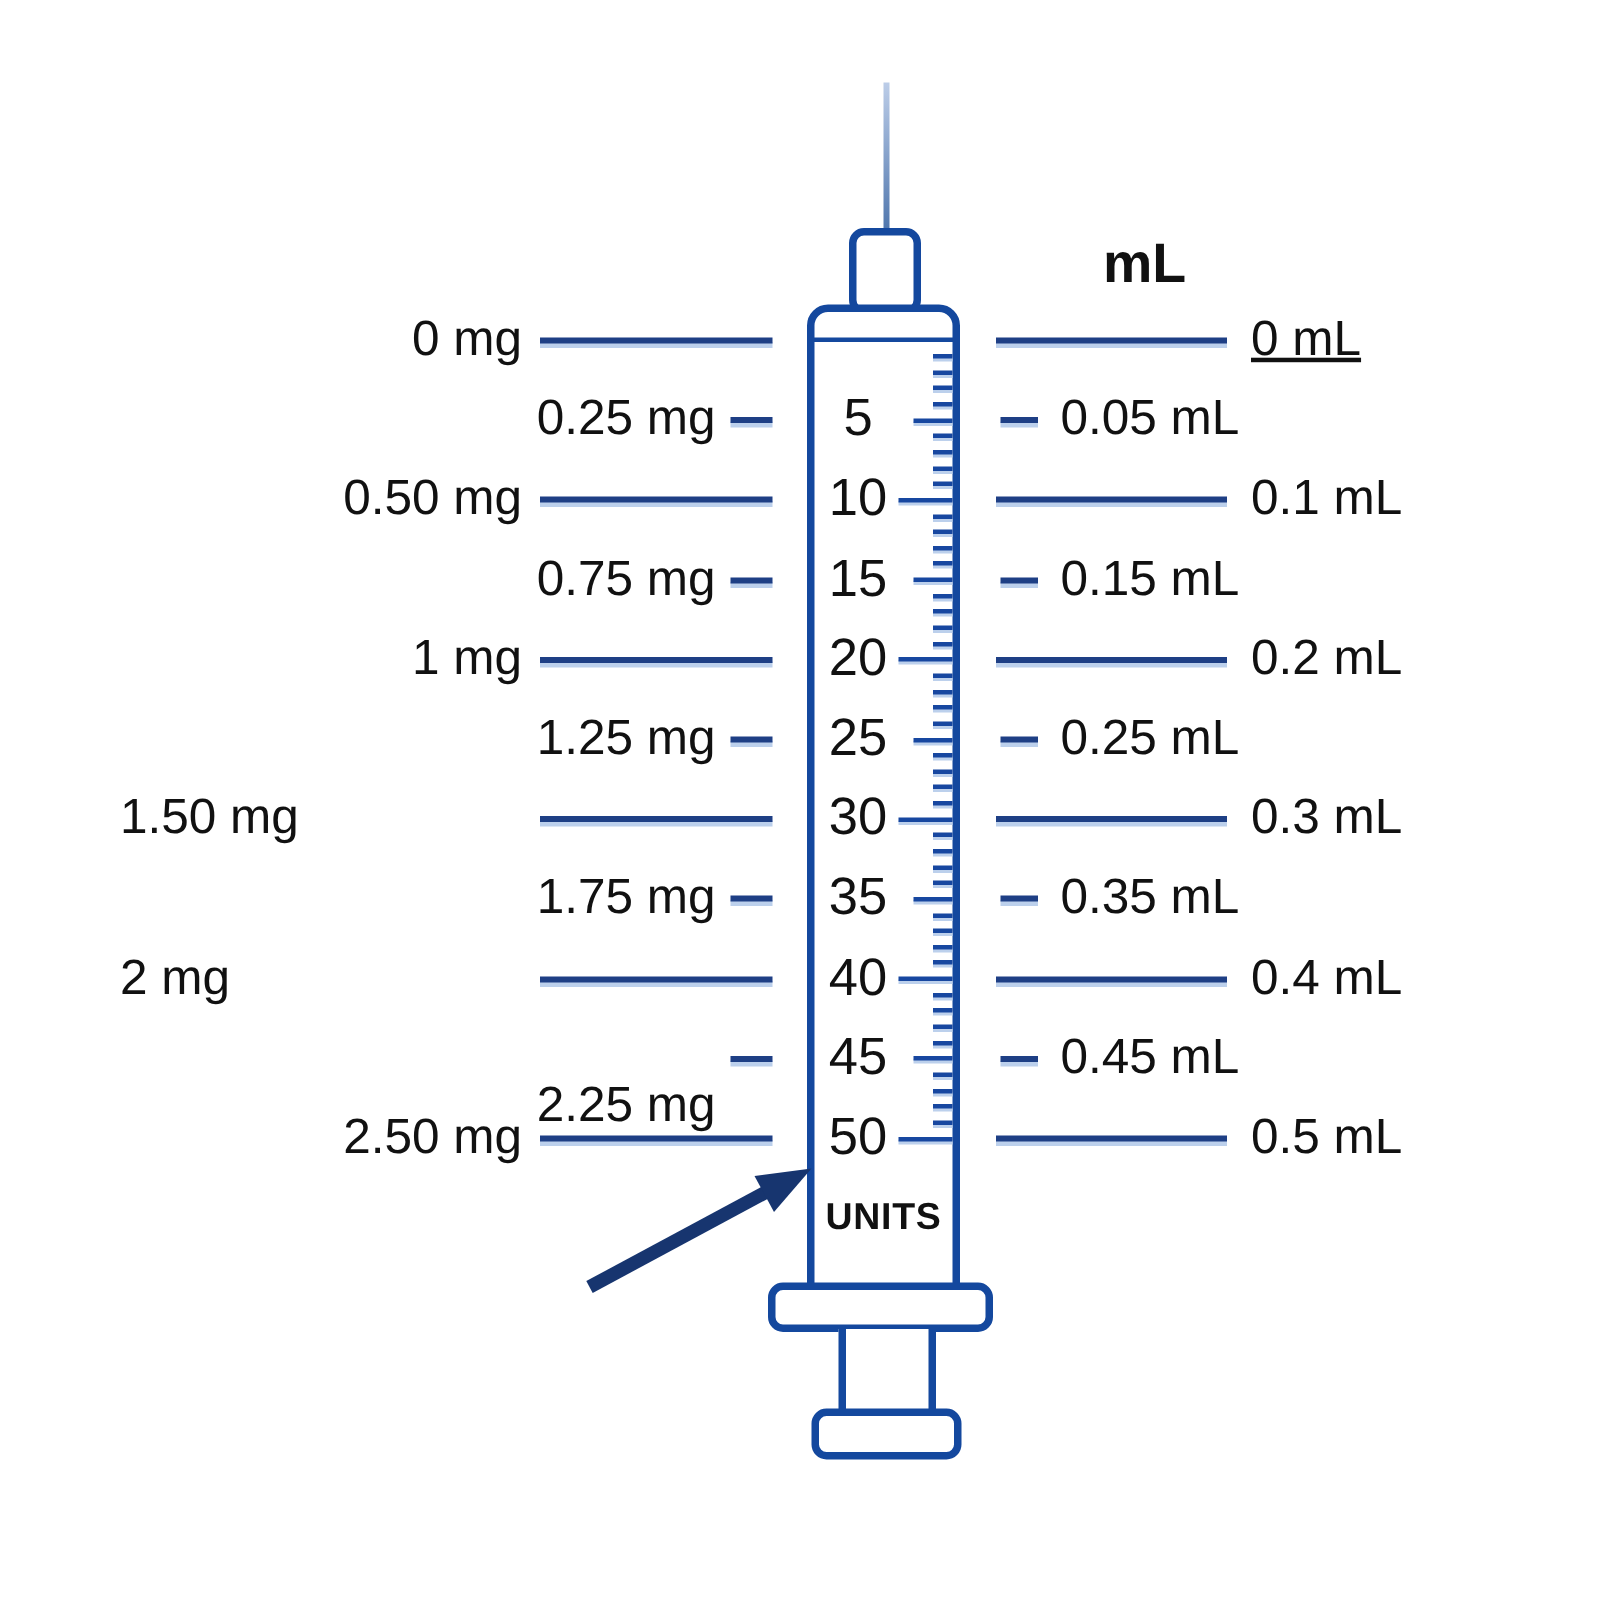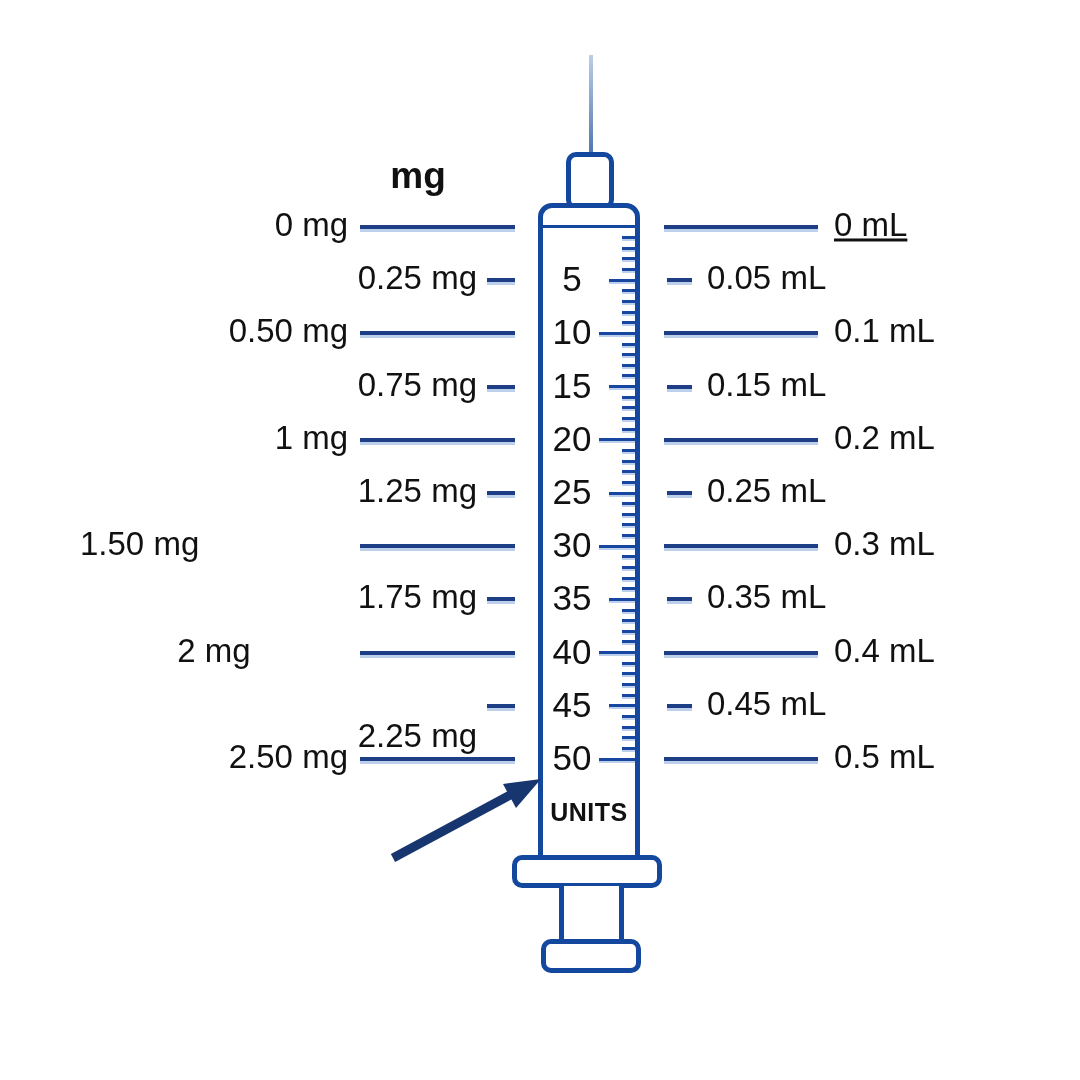--- a/index.html
+++ b/index.html
@@ -39,40 +39,40 @@
   .callout-ellipse { position:absolute; left:192px; top:863px; width:290px; height:112px;
                      border:5px solid var(--ellipse); border-radius:50%; background:#fff;
                      display:flex; align-items:center; justify-content:center; }
   .callout-ellipse span { font-weight:700; font-size:31px; white-space:nowrap; }
 </style>
 </head>
 <body>
 
 <div class="canvas">
 
-  <div class="col-header left">mg</div>
+  <div class="col-header right">mL</div>
 
   <div id="mg-scale">
       <div class="row-label" style="top: 227px; left: 80px; width: 268px; text-align: right;">0 mg</div>
       <div class="rule" style="top: 225px; left: 360px; width: 155px;"></div>
       <div class="row-label" style="top: 280.2px; left: 209px; width: 268px; text-align: right;">0.25 mg</div>
       <div class="rule" style="top: 278.2px; left: 487px; width: 28px;"></div>
       <div class="row-label" style="top: 333.4px; left: 80px; width: 268px; text-align: right;">0.50 mg</div>
       <div class="rule" style="top: 331.4px; left: 360px; width: 155px;"></div>
       <div class="row-label" style="top: 386.6px; left: 209px; width: 268px; text-align: right;">0.75 mg</div>
       <div class="rule" style="top: 384.6px; left: 487px; width: 28px;"></div>
       <div class="row-label" style="top: 439.8px; left: 80px; width: 268px; text-align: right;">1 mg</div>
       <div class="rule" style="top: 437.8px; left: 360px; width: 155px;"></div>
       <div class="row-label" style="top: 493px; left: 209px; width: 268px; text-align: right;">1.25 mg</div>
       <div class="rule" style="top: 491px; left: 487px; width: 28px;"></div>
       <div class="row-label" style="top: 546.2px; left: 80px; width: 268px; text-align: left;">1.50 mg</div>
       <div class="rule" style="top: 544.2px; left: 360px; width: 155px;"></div>
       <div class="row-label" style="top: 599.4px; left: 209px; width: 268px; text-align: right;">1.75 mg</div>
       <div class="rule" style="top: 597.4px; left: 487px; width: 28px;"></div>
-      <div class="row-label" style="top: 652.6px; left: 80px; width: 268px; text-align: center;">2 mg</div>
+      <div class="row-label" style="top: 652.6px; left: 80px; width: 268px; text-align: left;">2 mg</div>
       <div class="rule" style="top: 650.6px; left: 360px; width: 155px;"></div>
       <div class="row-label" style="top: 705.8px; left: 209px; width: 268px; text-align: right; margin-top: 32px;">2.25 mg</div>
       <div class="rule" style="top: 703.8px; left: 487px; width: 28px;"></div>
       <div class="row-label" style="top: 759px; left: 80px; width: 268px; text-align: right;">2.50 mg</div>
       <div class="rule" style="top: 757px; left: 360px; width: 155px;"></div>
     </div>
   <div id="ml-scale">
       <div class="rule" style="top: 225px; left: 664px; width: 154px;"></div>
       <div class="row-label" style="top: 227px; left: 834px; text-decoration: underline;">0 mL</div>
       <div class="rule" style="top: 278.2px; left: 667px; width: 25px;"></div>

